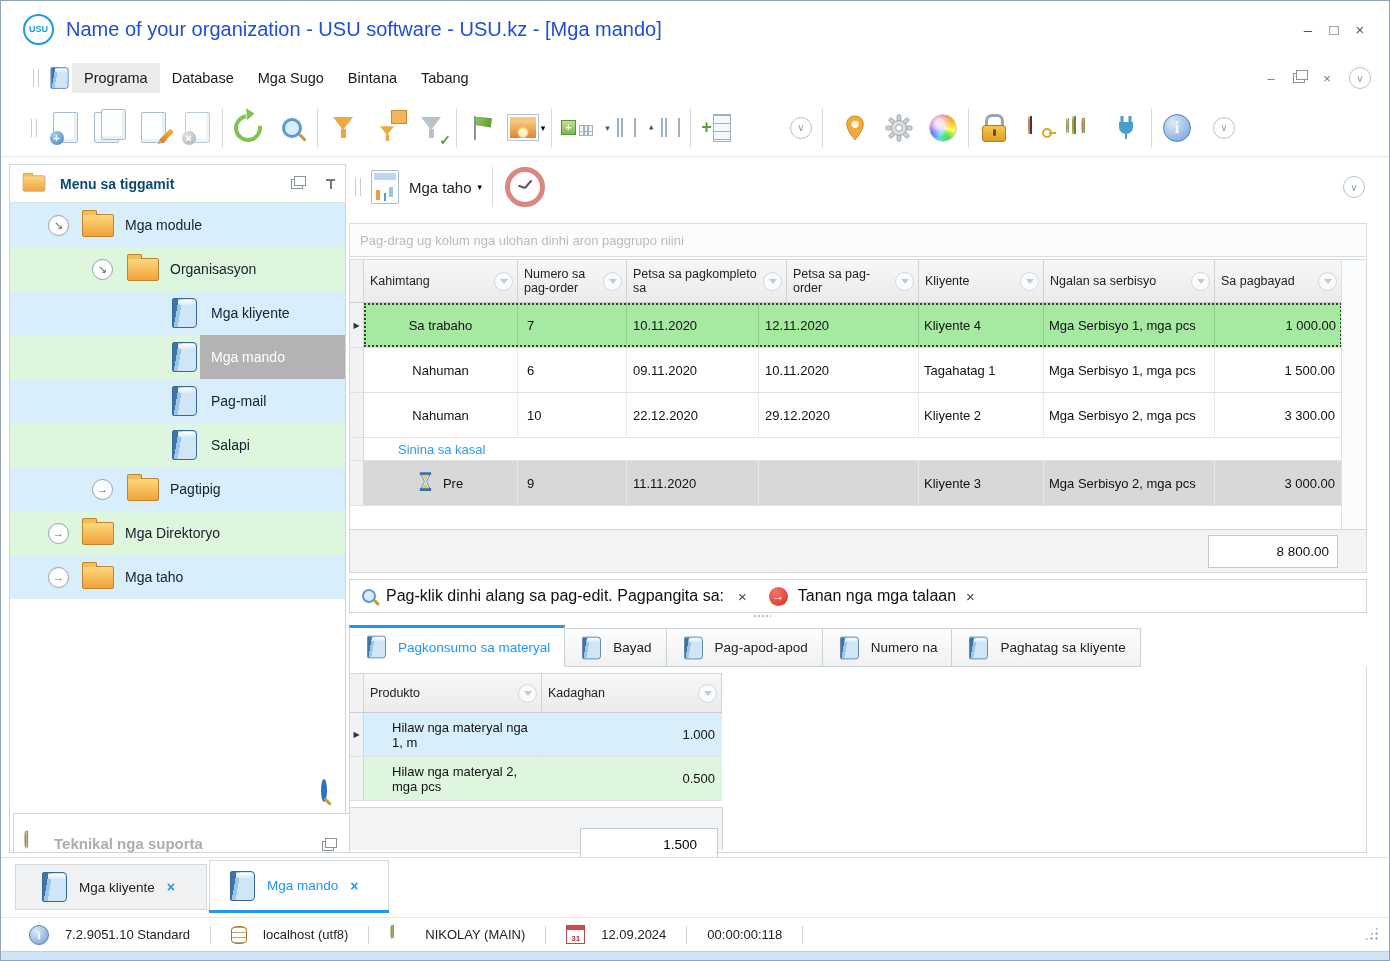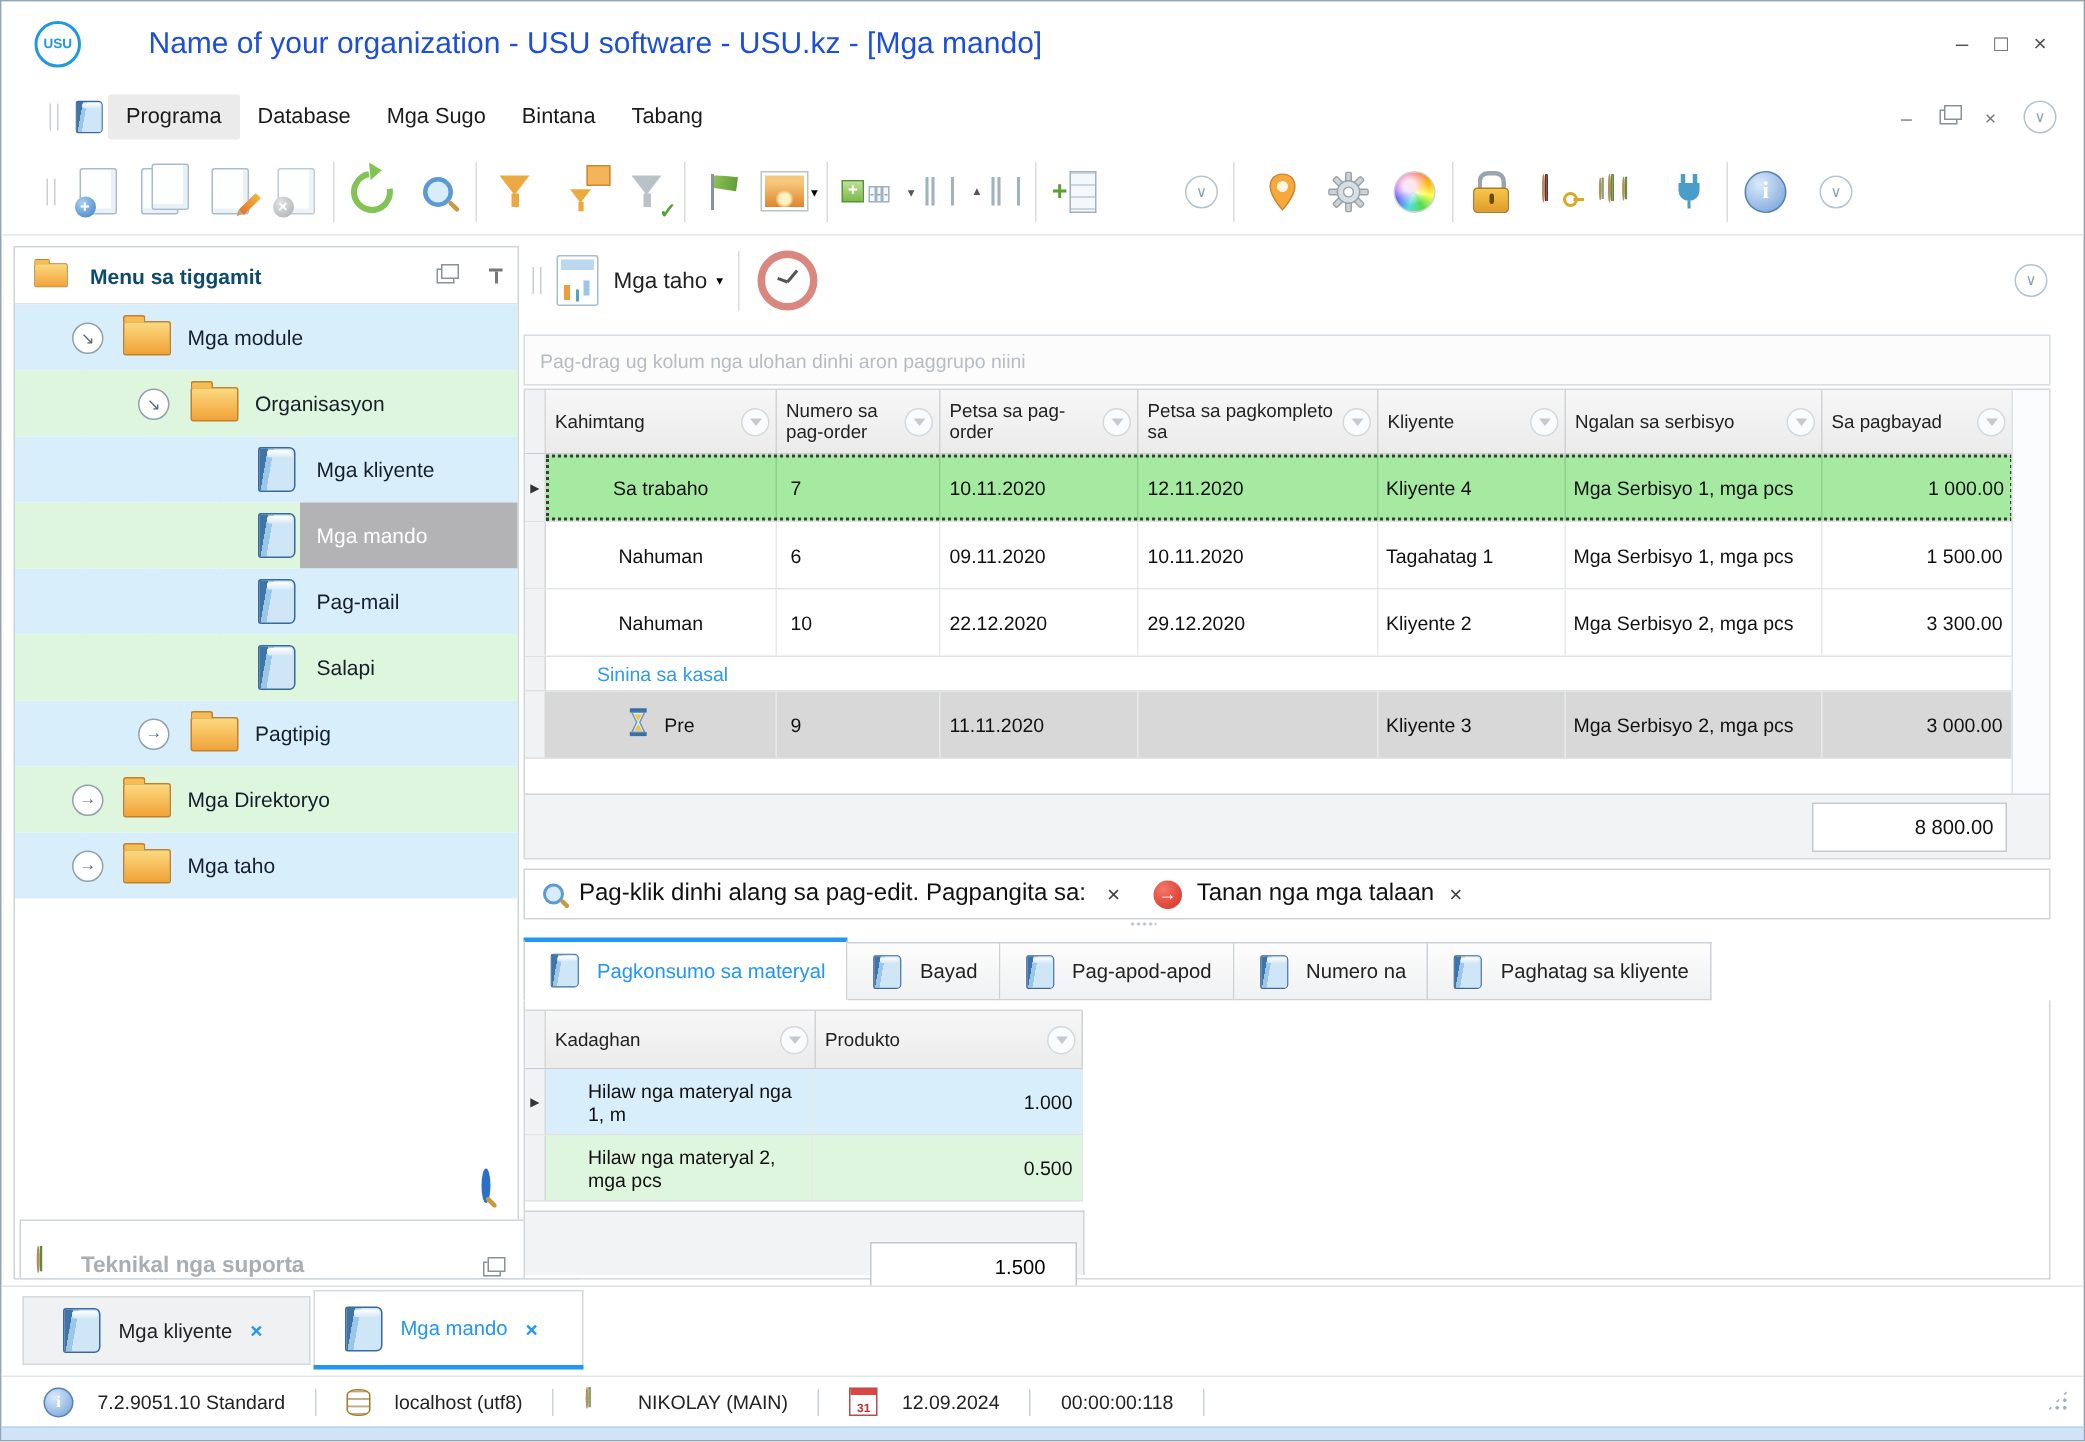--- a/index.html
+++ b/index.html
@@ -1,21 +1,21 @@
 <!DOCTYPE html>
 <html><head>
 <meta charset="utf-8">
 <style>
   html,body{margin:0;padding:0;background:#e8e8e8;font-family:"Liberation Sans",sans-serif;}
   .win{position:relative;width:1390px;height:961px;background:#fff;border:1px solid #90a6b8;box-sizing:border-box;overflow:hidden;}
   .abs{position:absolute;box-sizing:border-box;}
   .flex{display:flex;align-items:center;}
 
   
-  .titlebar{left:0;top:0;width:100%;height:56px;background:#fff;gap:33px;}
+  .titlebar{left:0;top:0;width:100%;height:56px;background:#fff;}
   .logo{width:27px;height:27px;border:2px solid #2298dd;border-radius:50%;color:#2298dd;font-size:9px;font-weight:bold;display:flex;align-items:center;justify-content:center;}
   .title-text{font-size:20px;color:#1d4ed8;}
   .winbtn{font-size:15px;color:#555;width:26px;text-align:center;cursor:default;}
 
   
   .menubar{left:0;top:56px;width:100%;height:42px;background:#fff;}
   .grip-v{width:4px;height:18px;border-left:1px solid #c9ced3;border-right:1px solid #c9ced3;margin:0 6px;}
   .menu-item{font-size:14.5px;color:#1a1a1a;padding:7px 12px;border-radius:2px;}
   .menu-item.hl{background:#ebebeb;}
   .mini-ctl{color:#777;font-size:13px;width:24px;text-align:center;}
@@ -443,28 +443,28 @@
           <span class="fico">
             <span class="fgl"></span>
           </span>
         </div>
       <div class="hcell oc2">
           <span class="hlab">Numero sa pag-order</span>
           <span class="fico">
             <span class="fgl"></span>
           </span>
         </div>
+      <div class="hcell oc4">
+          <span class="hlab">Petsa sa pagkompleto sa</span>
+          <span class="fico">
+            <span class="fgl"></span>
+          </span>
+        </div>
       <div class="hcell oc3">
           <span class="hlab">Petsa sa pag-order</span>
-          <span class="fico">
-            <span class="fgl"></span>
-          </span>
-        </div>
-      <div class="hcell oc4">
-          <span class="hlab">Petsa sa pagkompleto sa</span>
           <span class="fico">
             <span class="fgl"></span>
           </span>
         </div>
       <div class="hcell oc5">
           <span class="hlab">Kliyente</span>
           <span class="fico">
             <span class="fgl"></span>
           </span>
         </div>
@@ -578,28 +578,28 @@
       </div>
     <div class="dtab">
         <span class="bk tabbook"></span>
         <span>Paghatag sa kliyente</span>
       </div>
   </div>
 
   <div class="abs dwrap">
     <div class="phead" style="margin-top:6px;">
       <div class="hcell pc0 marker"></div>
+      <div class="hcell pc1">
+          <span class="hlab">Produkto</span>
+          <span class="fico">
+            <span class="fgl"></span>
+          </span>
+        </div>
       <div class="hcell pc2">
           <span class="hlab">Kadaghan</span>
-          <span class="fico">
-            <span class="fgl"></span>
-          </span>
-        </div>
-      <div class="hcell pc1">
-          <span class="hlab">Produkto</span>
           <span class="fico">
             <span class="fgl"></span>
           </span>
         </div>
     </div>
     <div class="prow blue">
       <div class="ocell pc0 marker">
           <span>▶</span>
         </div>
       <div class="ocell pc1" style="padding-left:28px;">Hilaw nga materyal nga 1, m</div>

